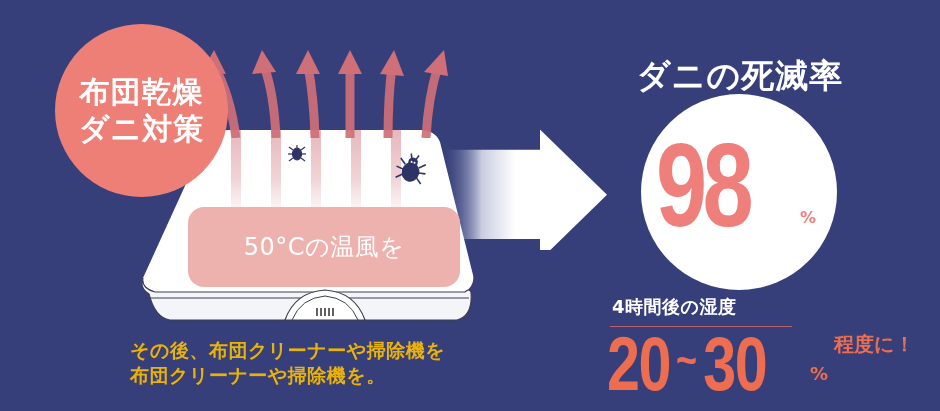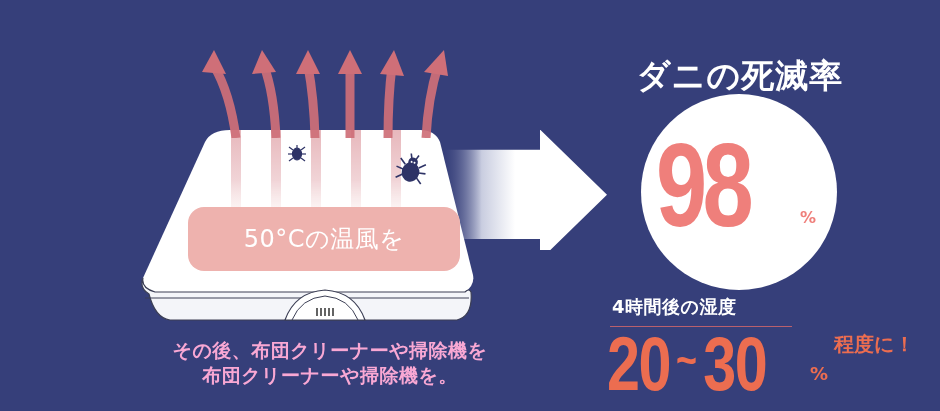--- a/index.html
+++ b/index.html
@@ -23,32 +23,32 @@
       z-index: 3;
     }
 
     
     .big-arrow { left: 440px; top: 130px; z-index: 1; }
 
     
     .mattress { left: 135px; top: 120px; z-index: 2; }
 
     .heat-label {
-      left: 188px; top: 207px; width: 272px; height: 64px;
+      left: 188px; top: 207px; width: 272px; height: 80px;
       border-radius: 16px;
       background: #eeb2ae;
       color: #fff; font-size: 24px; line-height: 1.2;
       display: flex; flex-direction: column; align-items: center; justify-content: center;
       z-index: 4; letter-spacing: 0.5px;
     }
 
     .caption {
       left: 130px; top: 338px; width: 400px;
-      color: #f9a8d4; font-weight: bold; font-size: 19px; line-height: 1.3;
-      text-align: center; letter-spacing: 0.5px;
+      color: #eab308; font-weight: bold; font-size: 19px; line-height: 1.3;
+      letter-spacing: 0.5px;
       z-index: 4;
     }
 
     .rate-title {
       left: 610px; top: 54px; width: 260px;
       color: #fff; font-weight: bold; font-size: 33px; text-align: center;
       letter-spacing: 1px;
     }
     .rate-circle {
       left: 641px; top: 94px; width: 196px; height: 196px;
@@ -173,20 +173,24 @@
     <g fill="#cf6f78">
       <polygon points="2,24 14,2 26,26"></polygon>
       <polygon points="52,26 62,2 76,24"></polygon>
       <polygon points="96,26 108,2 120,26"></polygon>
       <polygon points="138,26 150,2 162,26"></polygon>
       <polygon points="180,26 194,2 204,28"></polygon>
       <polygon points="224,24 244,2 248,28"></polygon>
     </g>
   </svg>
 
+  <div class="abs badge">
+    <span>布団乾燥</span>
+    <span>ダニ対策</span>
+  </div>
 
   <div class="abs heat-label">
     <span>50°Cの温風を</span>
   </div>
 
   <div class="abs caption">
     <div>その後、布団クリーナーや掃除機を</div>
     <div>布団クリーナーや掃除機を。</div>
   </div>
 

